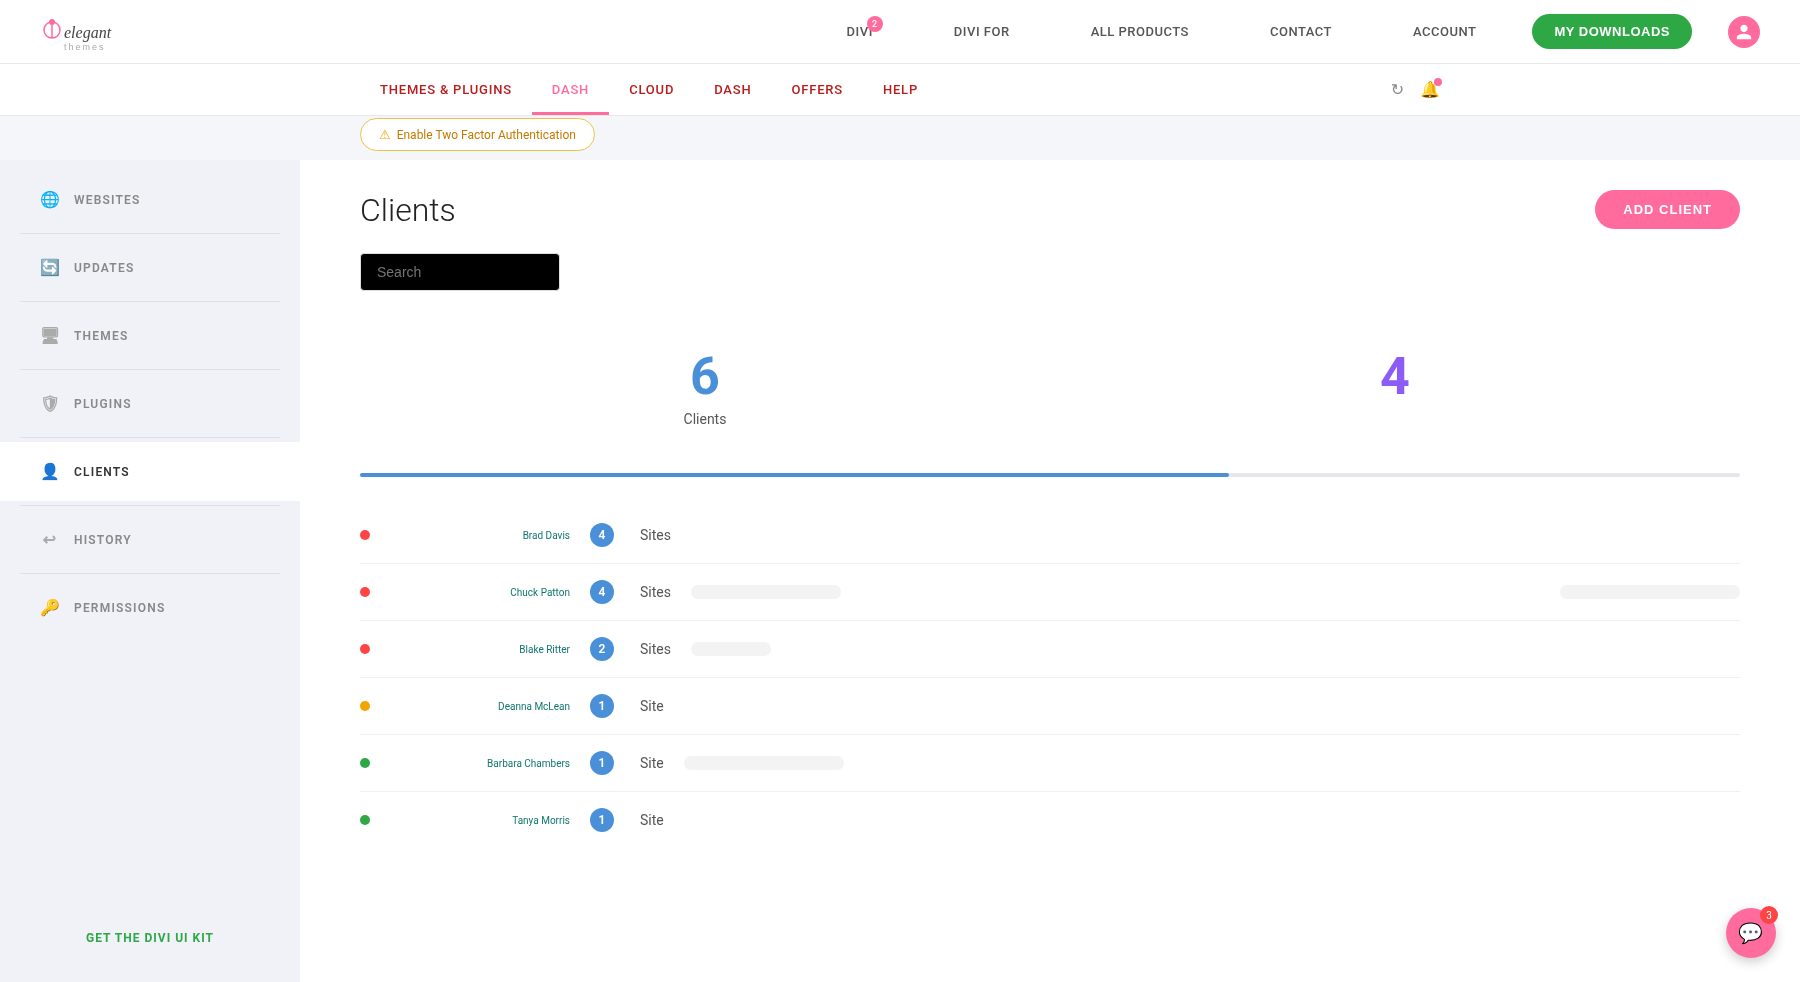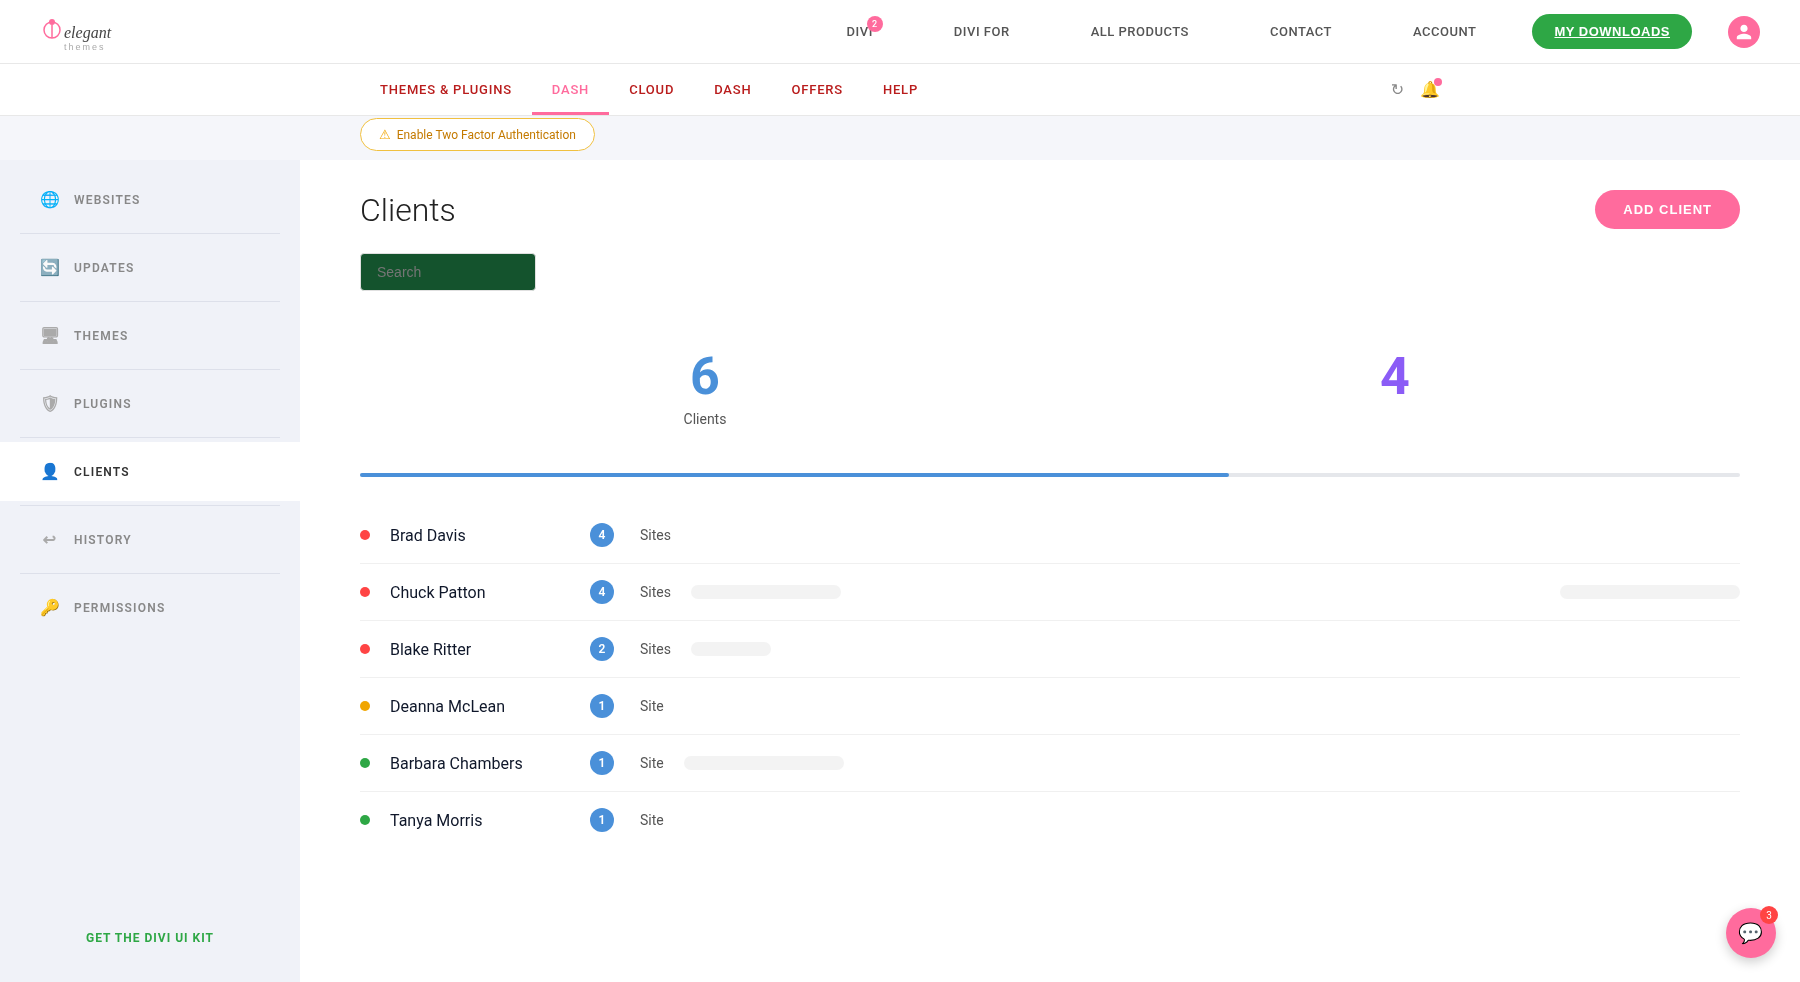--- a/index.html
+++ b/index.html
@@ -26,21 +26,20 @@
       background: #2ea745;
       color: #fff;
       border: none;
       border-radius: 25px;
       padding: 10px 22px;
       font-size: 13px;
       font-weight: 600;
       cursor: pointer;
       letter-spacing: 0.5px;
       margin-left: 20px;
-      text-decoration: underline;
     }
     .account-avatar { width: 32px; height: 32px; border-radius: 50%; background: #ff6b9d; display: flex; align-items: center; justify-content: center; cursor: pointer; }
     .account-avatar svg { width: 18px; height: 18px; fill: white; }
 
     
     .sec-nav {
       position: fixed;
       top: 64px;
       left: 0; right: 0;
       background: #fff;
@@ -172,24 +171,24 @@
       font-weight: 700;
       cursor: pointer;
       letter-spacing: 1px;
     }
     .search-box {
       border: 1px solid #e0e0e0;
       border-radius: 4px;
       padding: 10px 16px;
       font-size: 14px;
       color: #aaa;
-      width: 176px;
+      width: 200px;
       margin-bottom: 30px;
       outline: none;
-      background: #14532d;
+      background: #000000;
     }
 
     
     .stats-row {
       display: flex;
       gap: 0;
       margin-bottom: 16px;
       padding: 10px 0;
     }
     .stat-block {
@@ -238,24 +237,25 @@
     .status-dot {
       width: 10px;
       height: 10px;
       border-radius: 50%;
       flex-shrink: 0;
     }
     .dot-red { background: #ff4444; }
     .dot-yellow { background: #f0a500; }
     .dot-green { background: #2ea745; }
     .client-name {
-      font-size: 16px;
-      color: #0f172a;
+      font-size: 10px;
+      color: #0f766e;
       font-weight: 400;
       min-width: 180px;
+      text-align: right;
     }
     .sites-badge {
       background: #4a90d9;
       color: #fff;
       border-radius: 50%;
       width: 24px;
       height: 24px;
       display: flex;
       align-items: center;
       justify-content: center;

